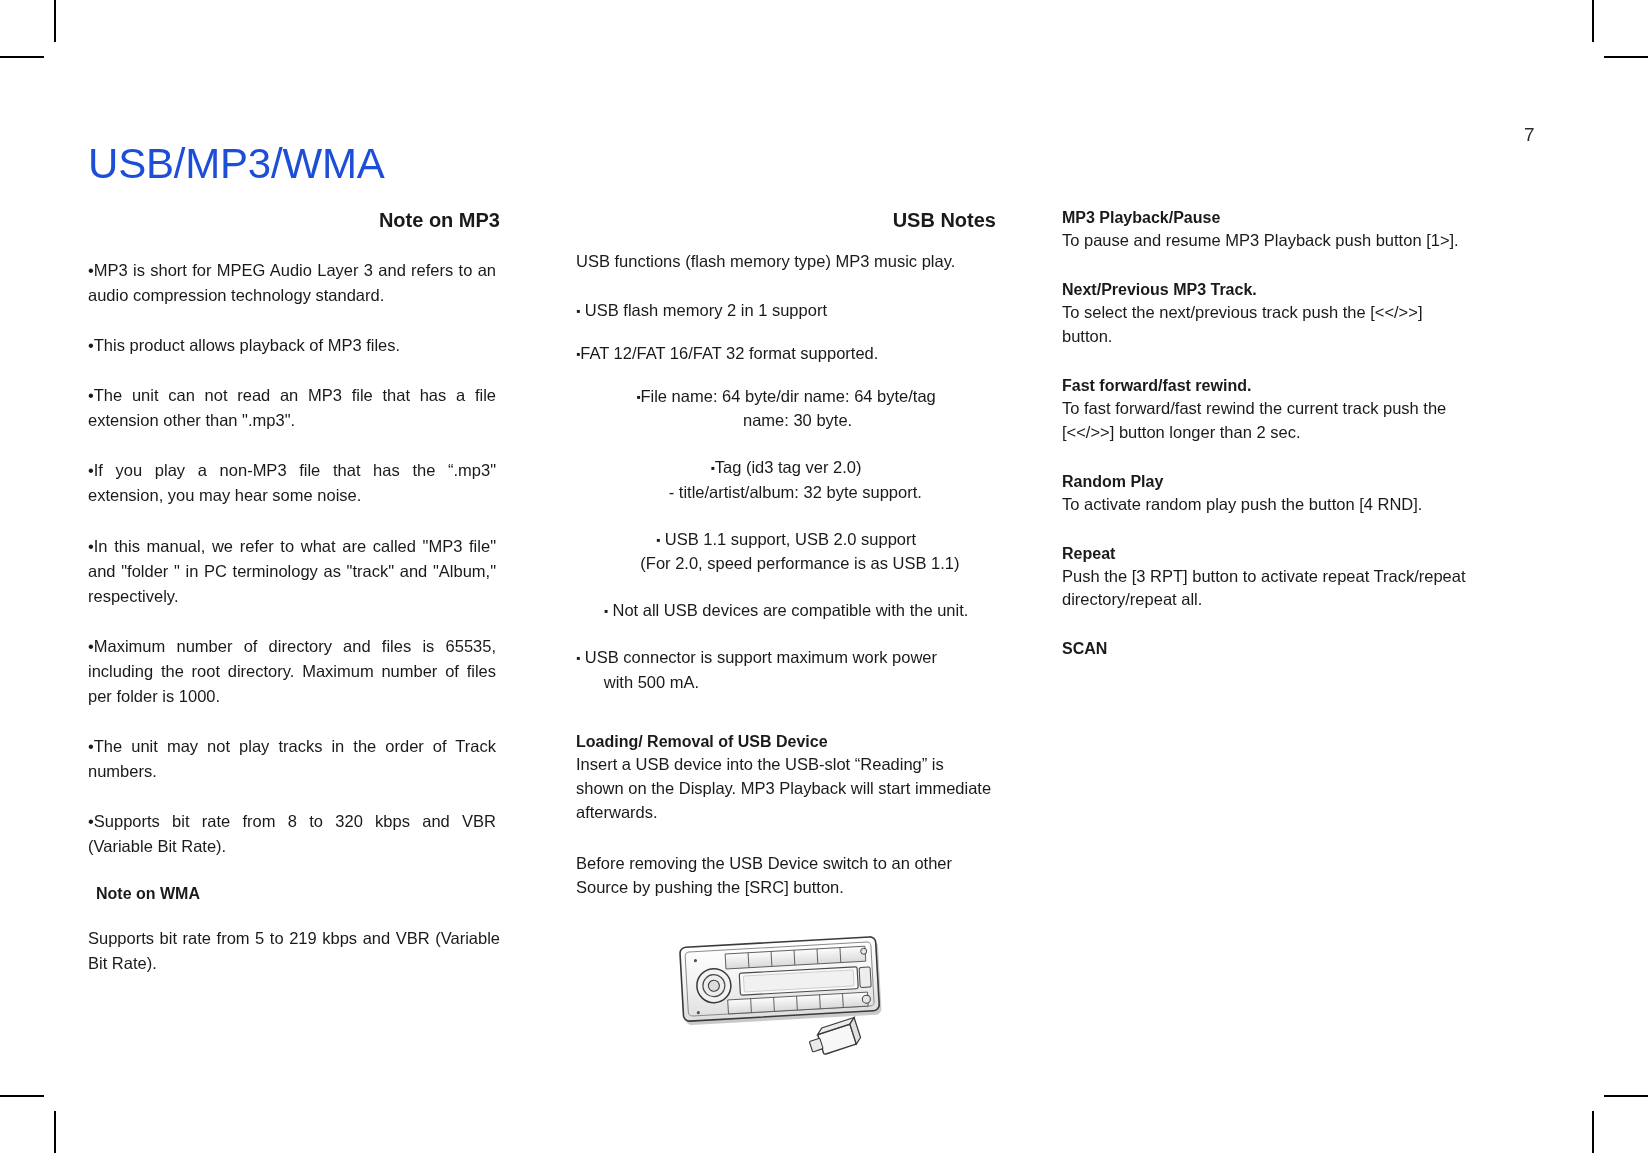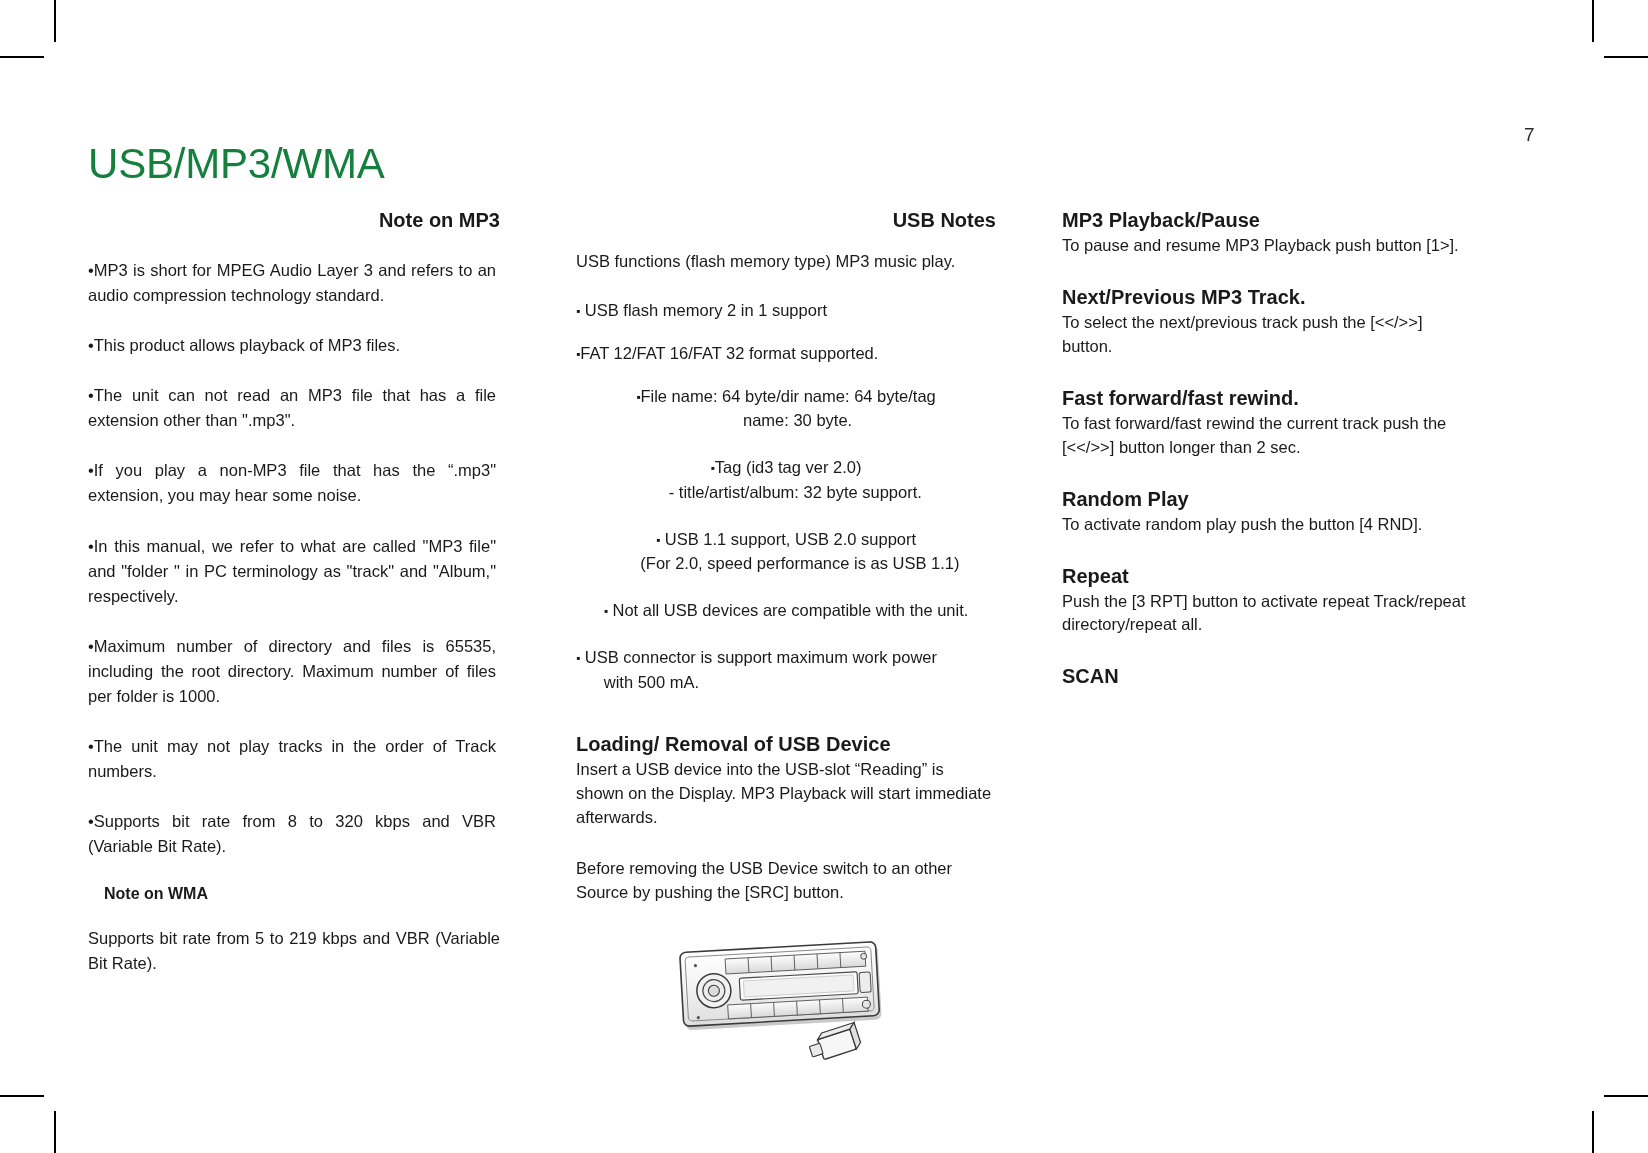--- a/index.html
+++ b/index.html
@@ -46,21 +46,21 @@
   }
 
   
   .doc-title {
     position: absolute;
     left: 88px;
     top: 142px;
     font-size: 42px;
     font-weight: 400;
     letter-spacing: -0.2px;
-    color: #15803d;
+    color: #1d4ed8;
     line-height: 1.05;
   }
 
   
   .col {
     position: absolute;
     top: 208px;
   }
   .col-left   { left: 88px;   width: 412px; }
   .col-mid    { left: 576px;  width: 420px; }
@@ -70,30 +70,30 @@
   h2.sec-title {
     margin: 0 0 26px 0;
     font-size: 20px;
     font-weight: bold;
     line-height: 1.2;
     text-align: right;
   }
   h2.sec-title.tight { margin-bottom: 17px; }
 
   h3.sub-title {
-    margin: 0 0 22px 16px;
+    margin: 0 0 22px 8px;
     font-size: 16px;
     font-weight: bold;
     line-height: 1.2;
   }
 
   
   h2.rc-title {
     margin: 0 0 1px 0;
-    font-size: 20px;
+    font-size: 16px;
     font-weight: bold;
     line-height: 1.25;
   }
 
   
   p.para {
     margin: 0 0 24px 0;
     font-size: 16.5px;
     line-height: 1.52;
   }

